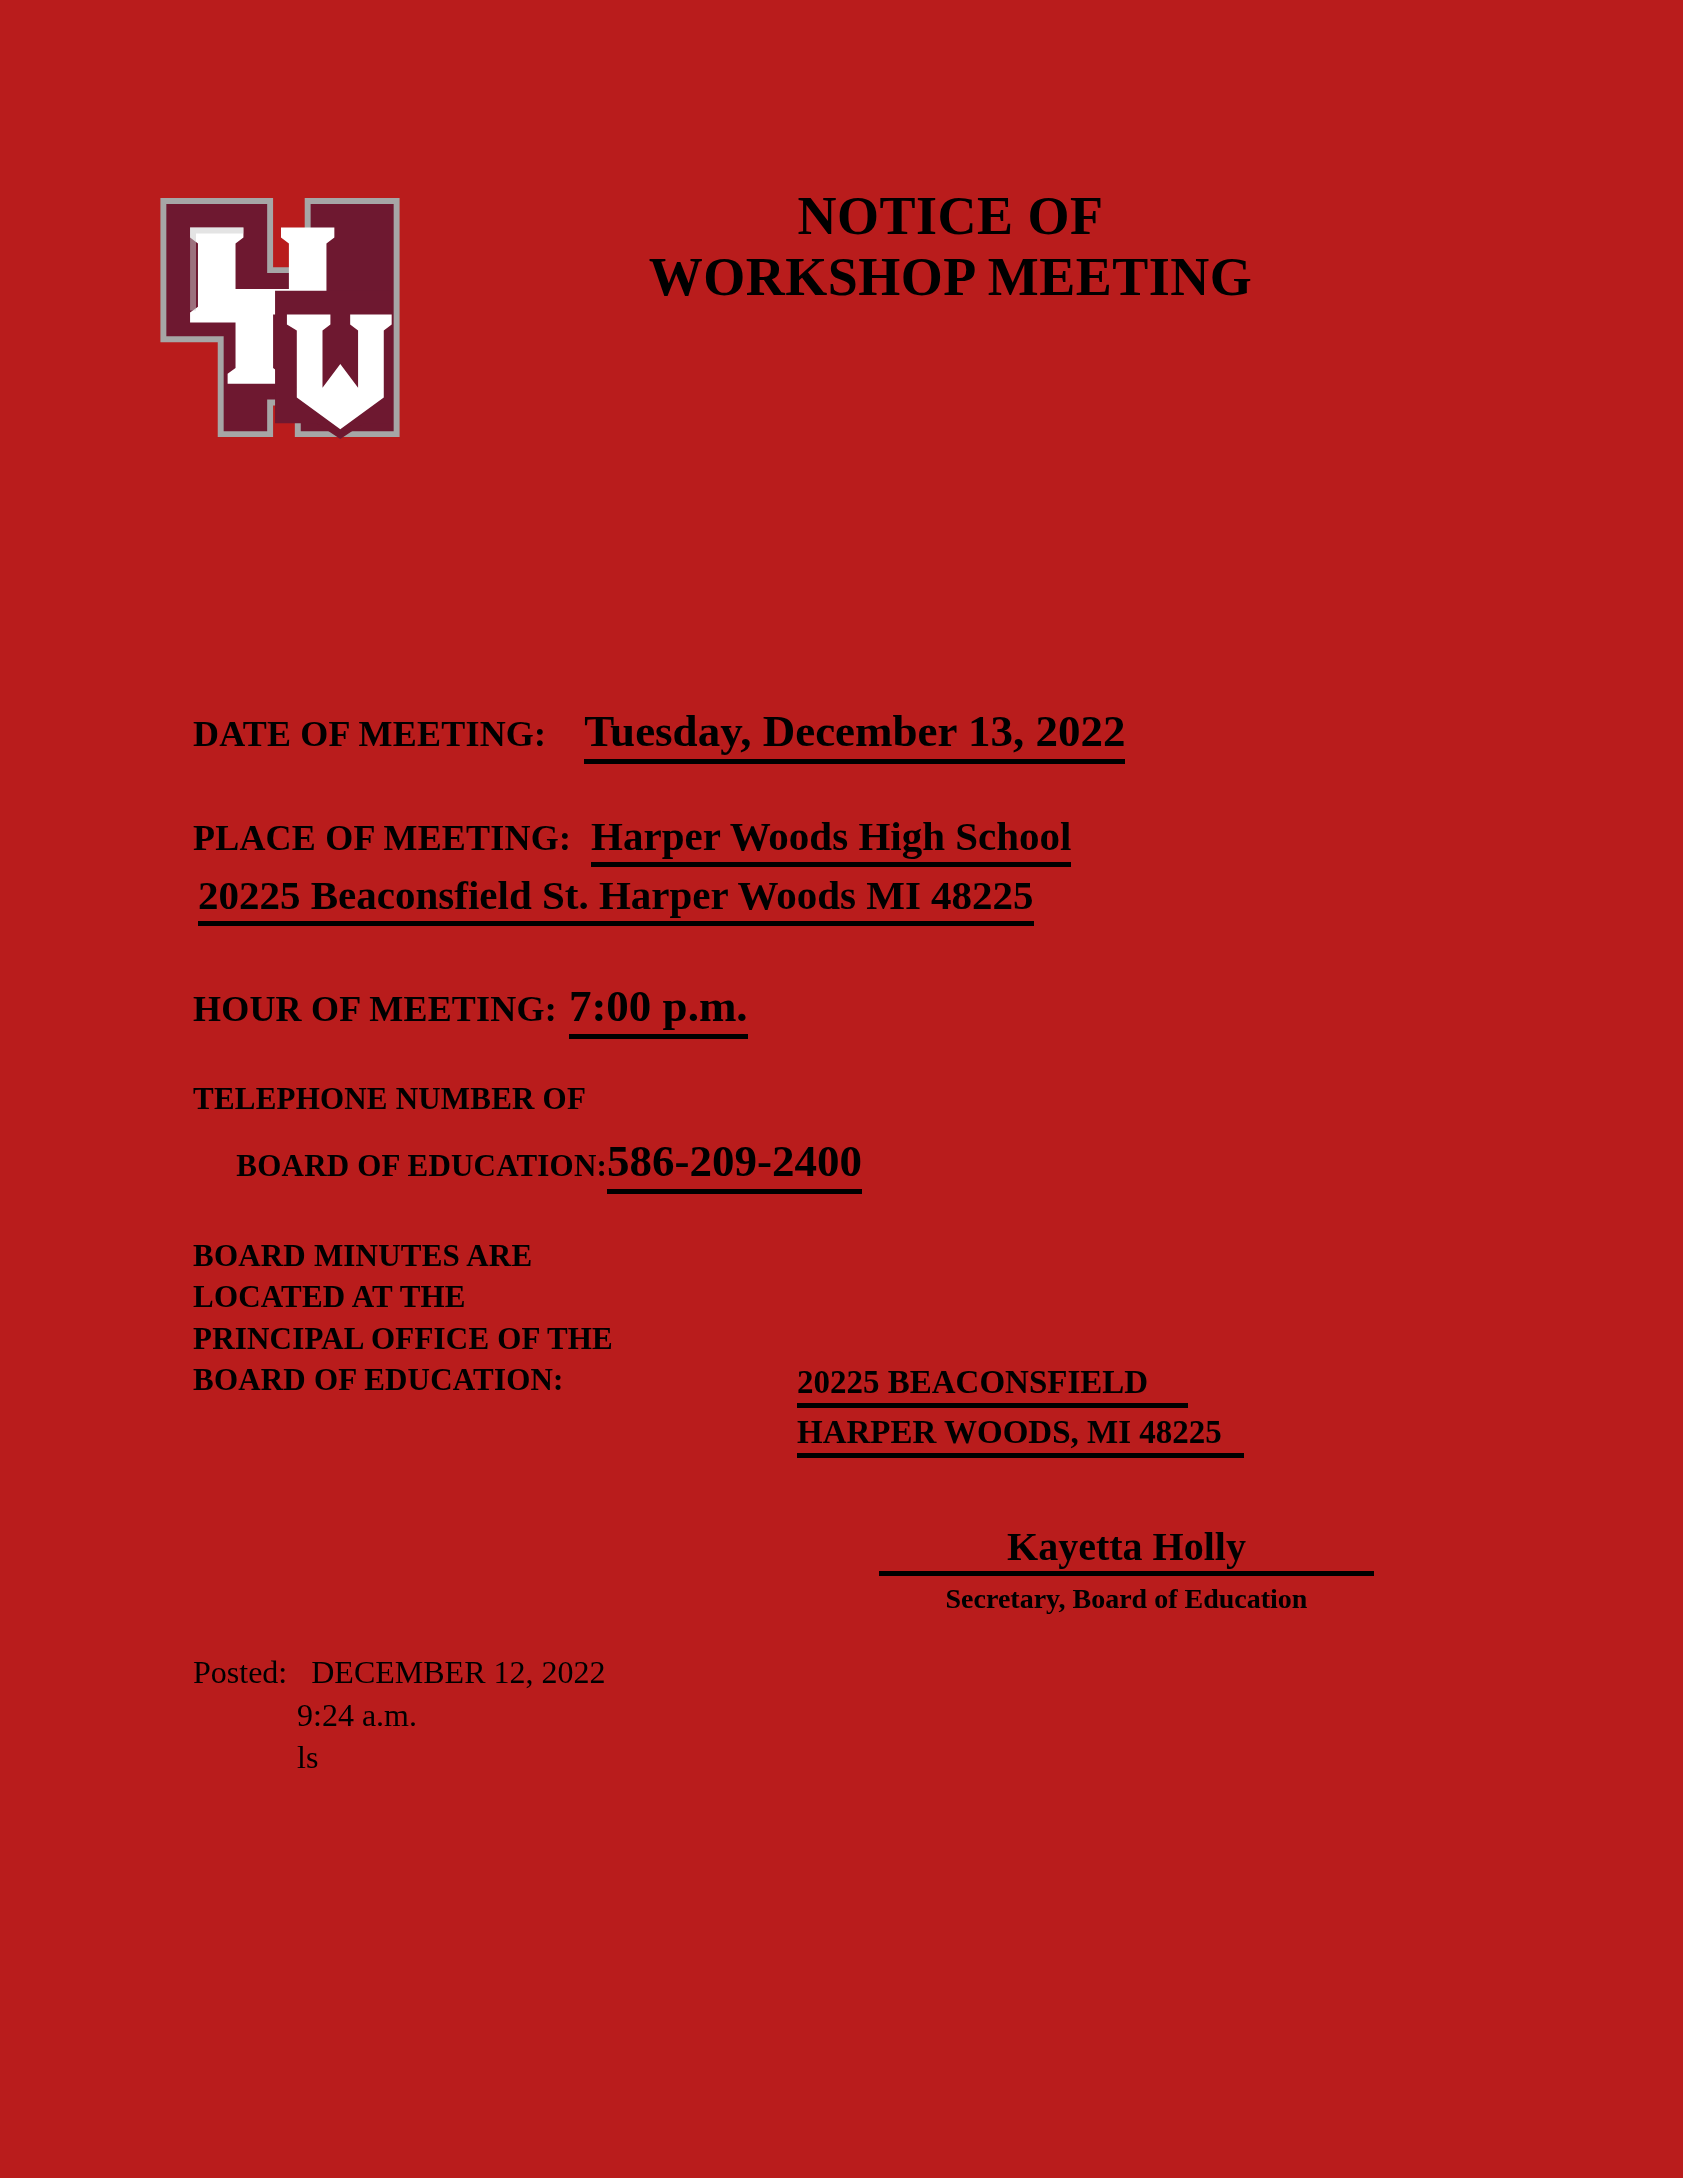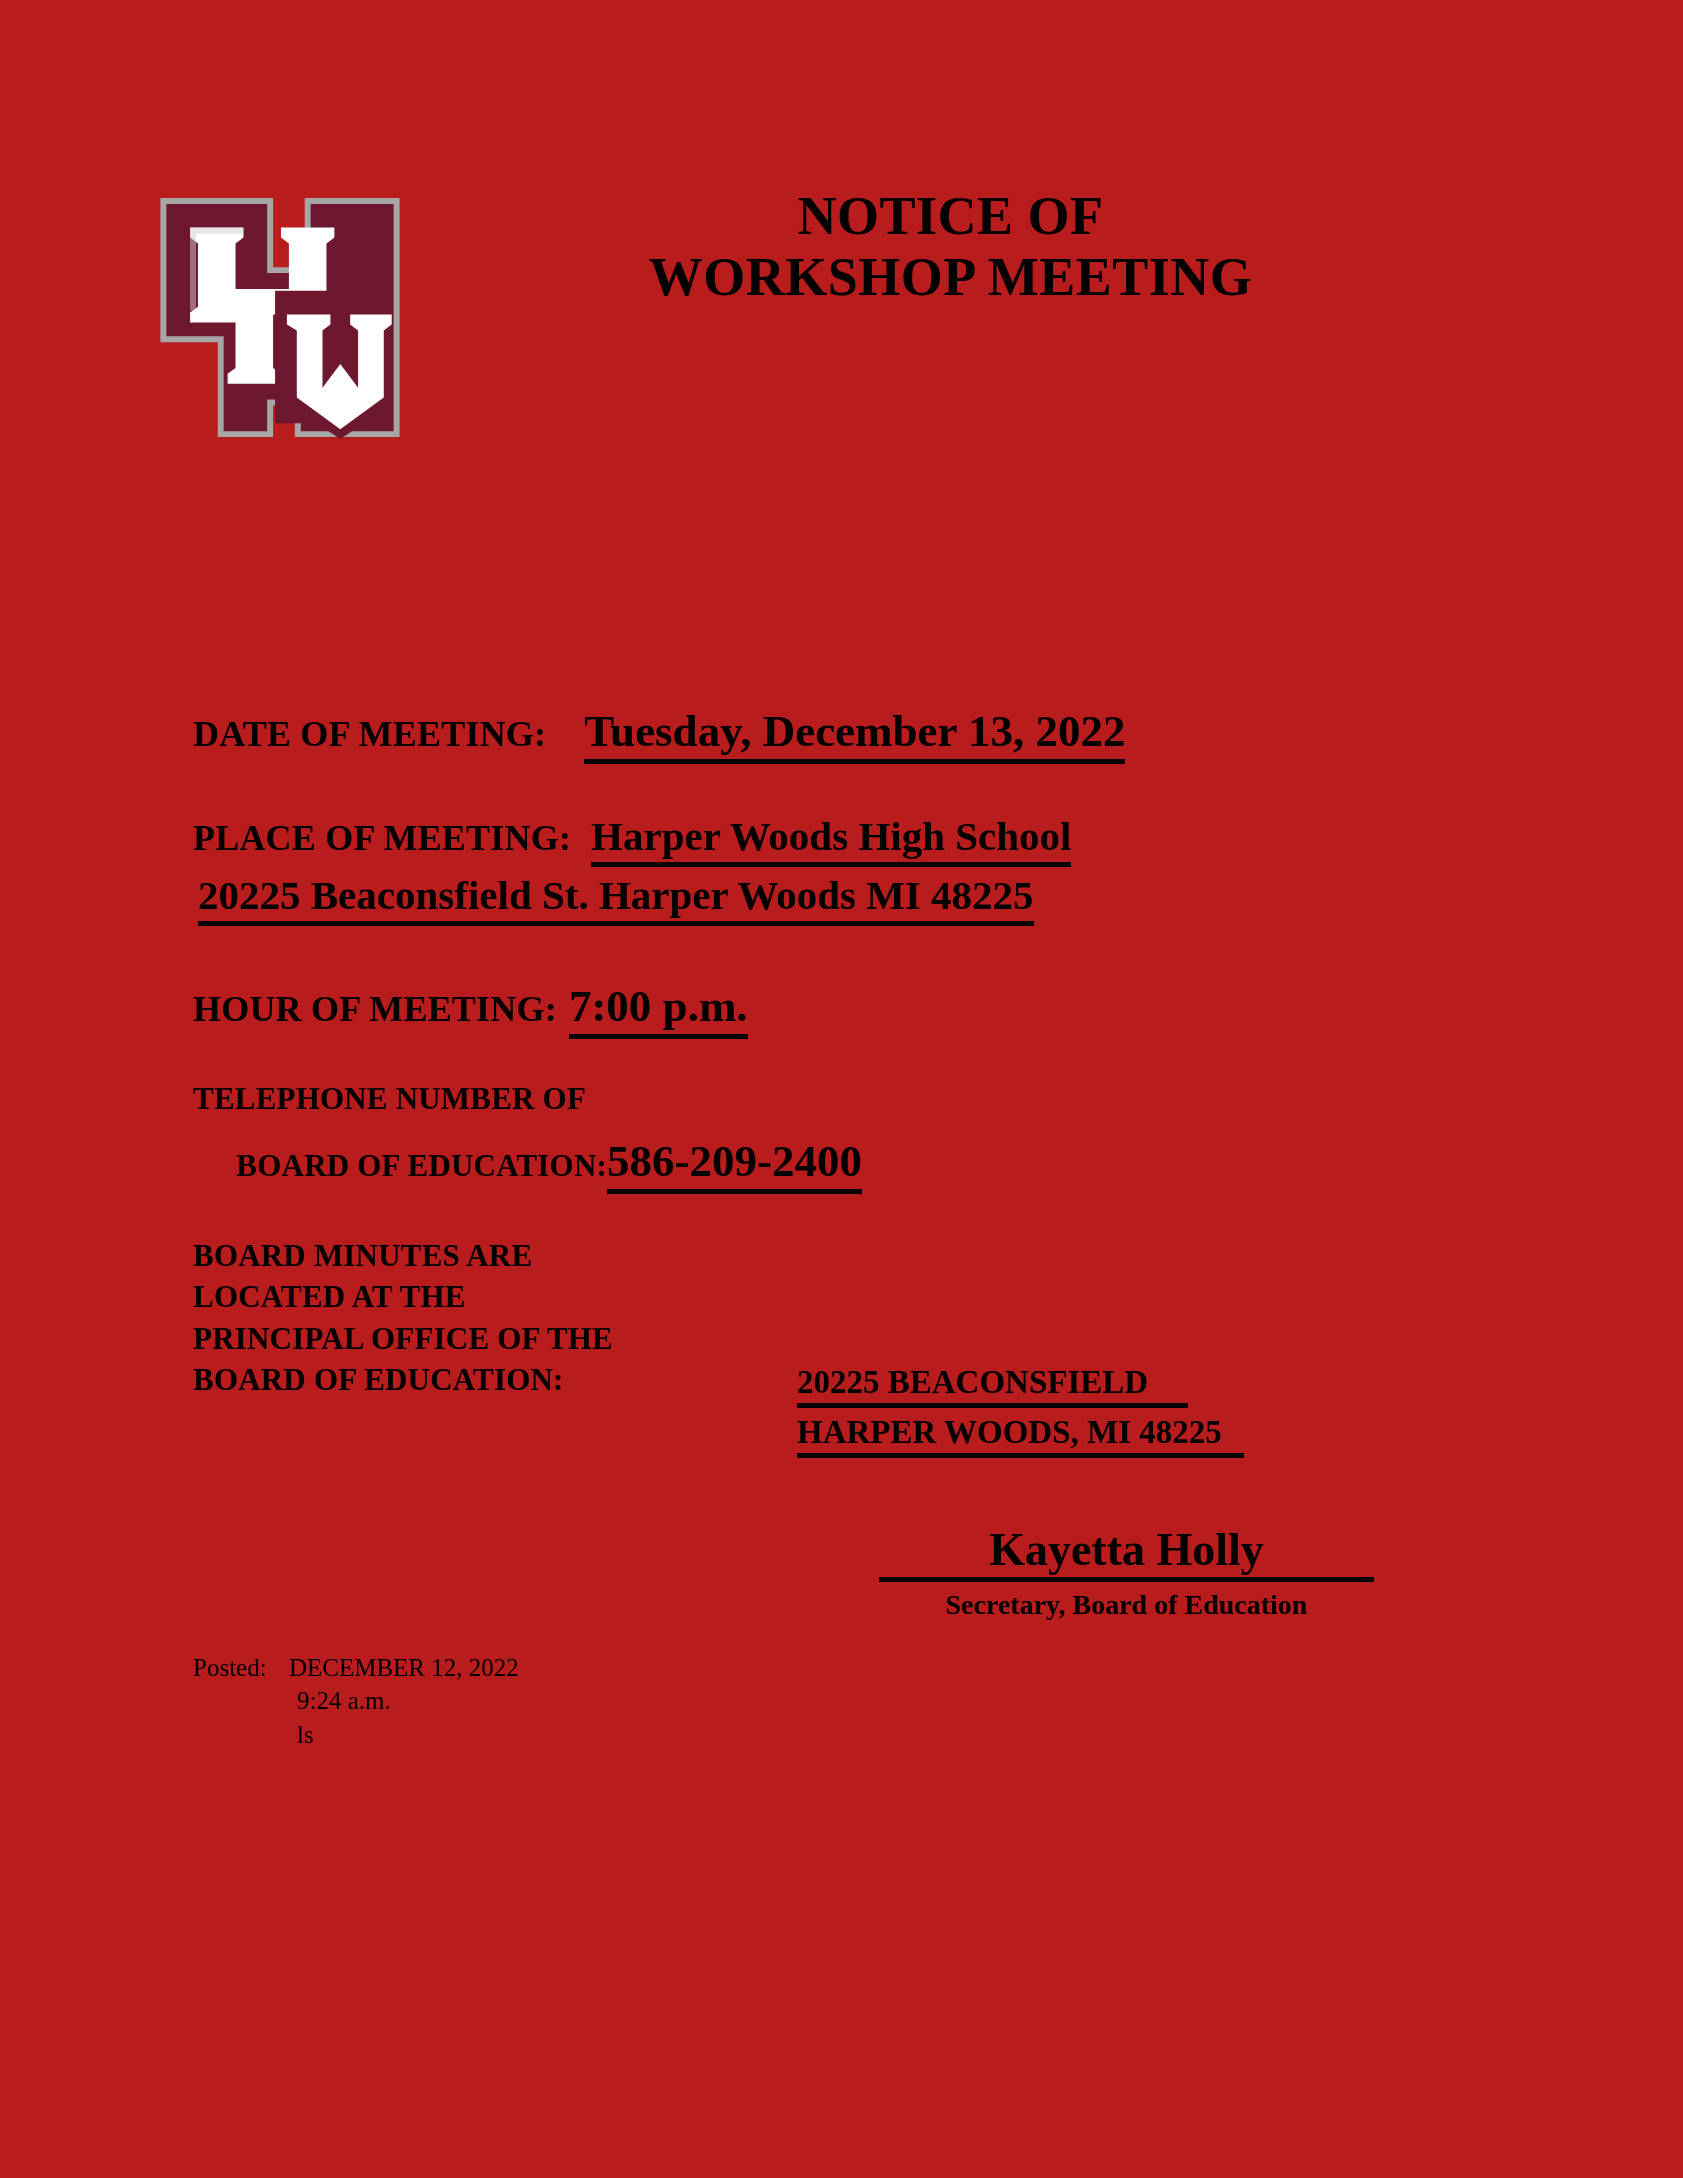--- a/index.html
+++ b/index.html
@@ -103,41 +103,41 @@
 
   
   .sig-block {
     position: absolute;
     left: 879px;
     top: 1527px;
     width: 495px;
     text-align: center;
   }
   .sig-name {
-    font-size: 46px;
+    font-size: 40px;
     font-weight: bold;
     line-height: 1.0;
     padding-bottom: 4px;
     border-bottom: 5px solid #000;
     display: block;
   }
   .sig-title {
     font-size: 28px;
     font-weight: bold;
     margin-top: 7px;
     display: block;
     white-space: nowrap;
   }
 
   
   .posted {
     position: absolute;
     left: 193px;
     top: 1651px;
-    font-size: 25px;
+    font-size: 32px;
     font-weight: normal;
     line-height: 1.33;
   }
   .posted .row { white-space: nowrap; }
   .posted .ind { display: inline-block; width: 104px; }
 </style>
 </head>
 <body>
 
 <div class="page">

